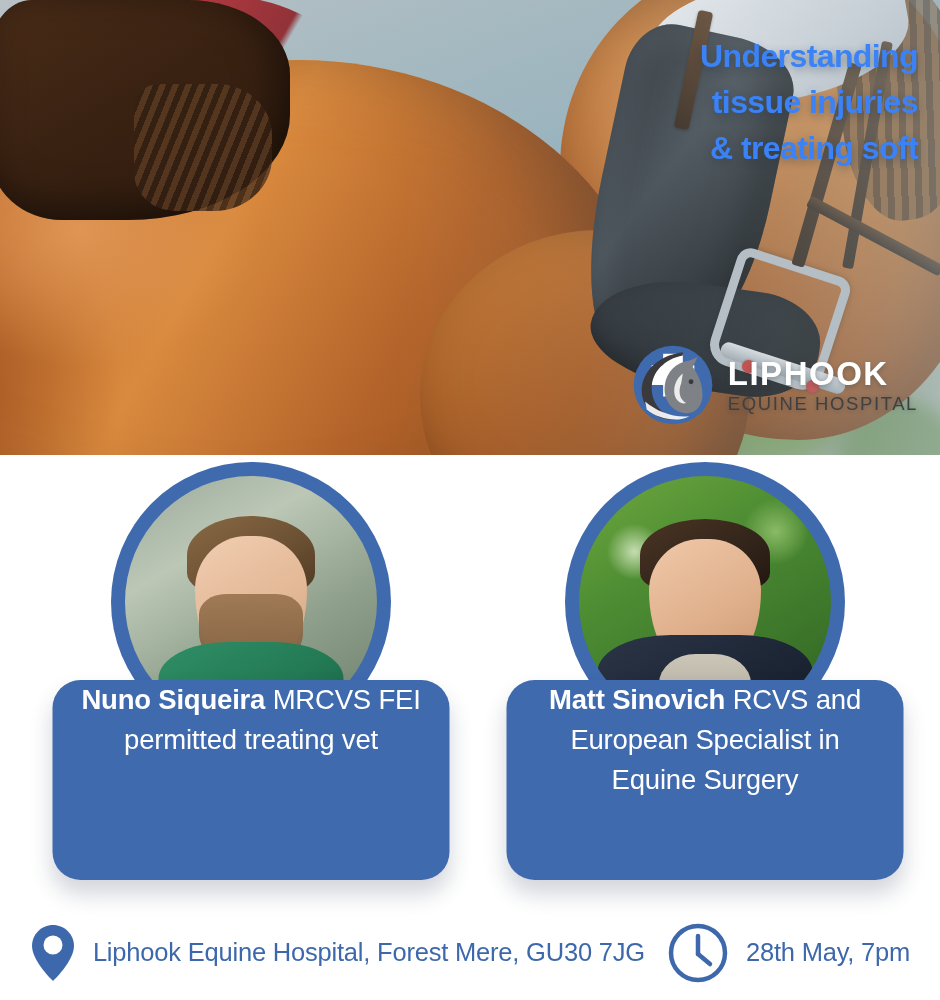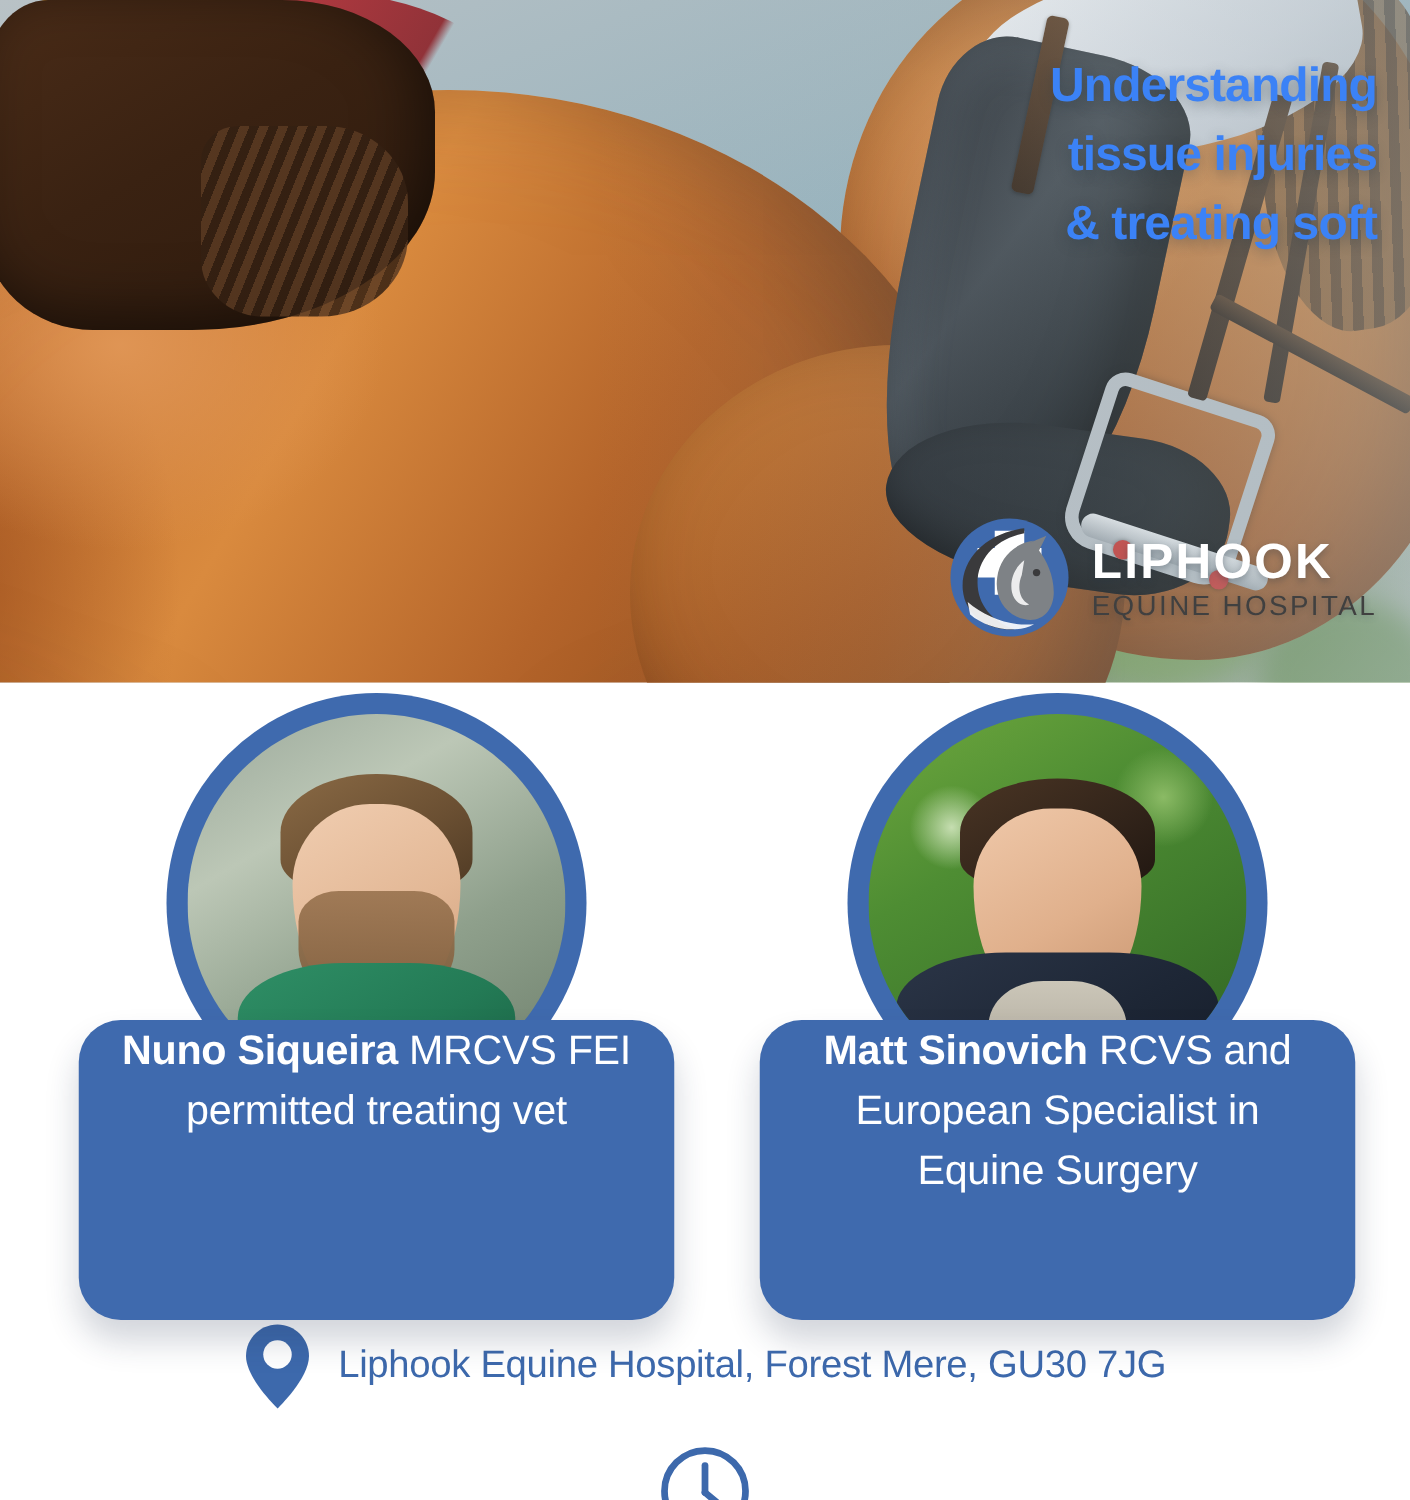--- a/index.html
+++ b/index.html
@@ -311,21 +311,20 @@
   .speaker-name { font-weight:bold; }
 
   
   .footer {
     position:absolute; left:0; bottom:0;
     width:940px; height:95px;
     display:flex; align-items:center;
     justify-content:center;
     gap:22px;
     background:#ffffff;
-    flex-direction:column;
   }
   .footer-item { display:flex; align-items:center; gap:17px; }
   .footer-text {
     color:#3D69AC;
     font-size:25.5px;
     letter-spacing:-0.2px;
     white-space:nowrap;
   }
   .pin-icon, .clock-icon { flex:0 0 auto; display:block; }
 </style>
@@ -432,16 +431,17 @@
         <circle cx="23" cy="22" r="9.5" fill="#ffffff"></circle>
       </svg>
       <span class="footer-text">Liphook Equine Hospital, Forest Mere, GU30 7JG</span>
     </div>
     <div class="footer-item">
       <svg class="clock-icon" width="62" height="62" viewBox="0 0 62 62">
         <circle cx="31" cy="31" r="27" fill="none" stroke="#3D69AC" stroke-width="4.5"></circle>
         <path d="M31 14 L31 32" stroke="#3D69AC" stroke-width="4.5" stroke-linecap="round" fill="none"></path>
         <path d="M31 32 L43 42" stroke="#3D69AC" stroke-width="4.5" stroke-linecap="round" fill="none"></path>
       </svg>
+      <span class="footer-text">28th May, 7pm</span>
     </div>
   </div>
 
 </div>
 
 </body></html>

